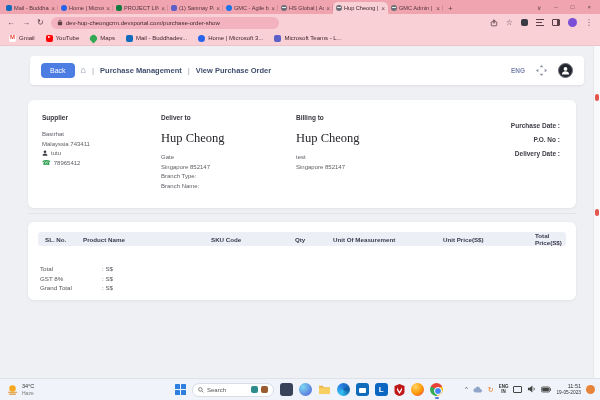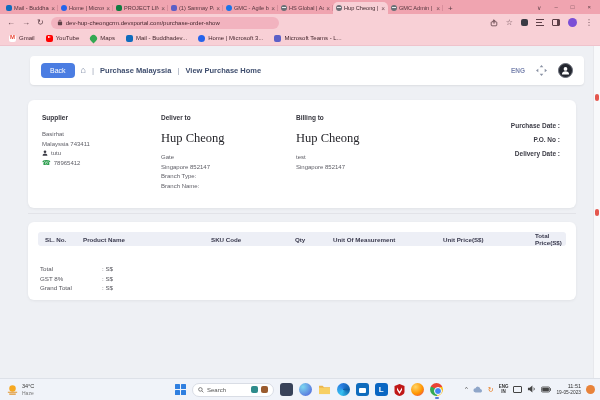--- a/index.html
+++ b/index.html
@@ -218,23 +218,23 @@
       <span>Microsoft Teams - L...</span>
     </span>
 </div>
 
 <div class="content">
 
   <div class="appheader">
     <button class="backbtn">Back</button>
     <span class="homeg">⌂</span>
     <span class="crumbsep">|</span>
-    <span class="crumb">Purchase Malayssia</span>
+    <span class="crumb">Purchase Management</span>
     <span class="crumbsep">|</span>
-    <span class="crumb">View Purchase Home</span>
+    <span class="crumb">View Purchase Order</span>
     <div class="hdr-right">
       <span class="eng">ENG</span>
       <svg viewBox="0 0 12 12" width="11" height="11" fill="#8a92a4">
           <path d="M6 0l2 2.5H4z"></path>
           <path d="M6 12l2-2.5H4z"></path>
           <path d="M0 6l2.5-2v4z"></path>
           <path d="M12 6l-2.5-2v4z"></path>
         </svg>
       <span class="avatar">
         <svg width="9" height="9" viewBox="0 0 10 10">

